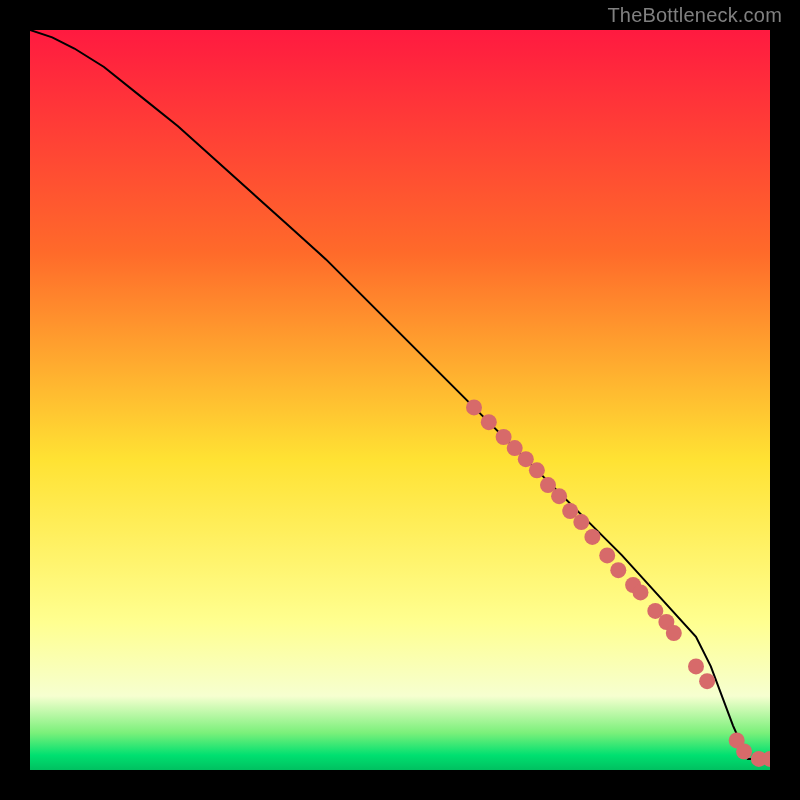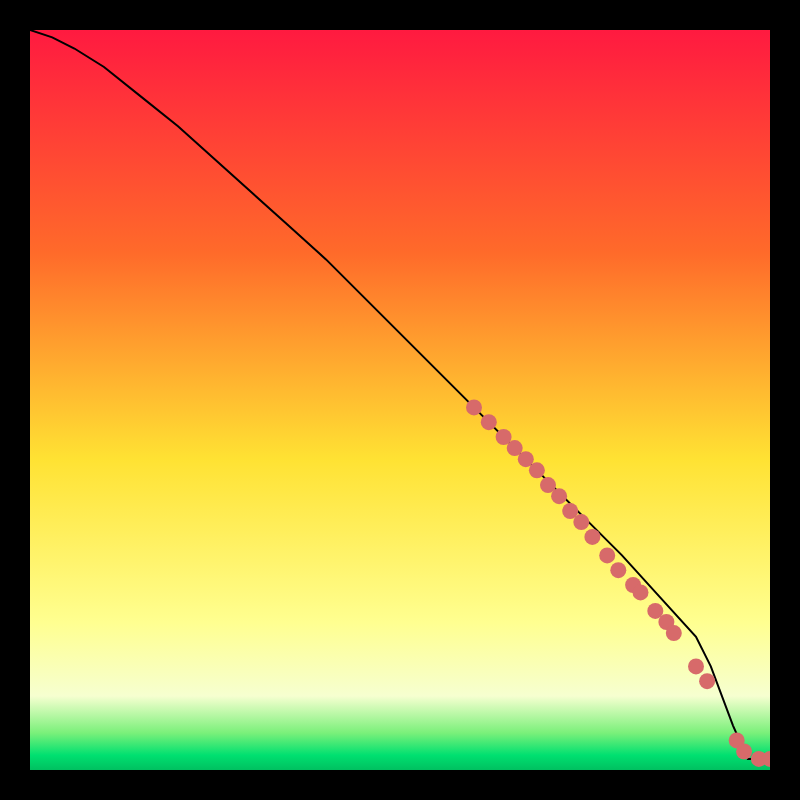--- a/index.html
+++ b/index.html
@@ -35,20 +35,21 @@
   .plot svg {
     display: block;
     width: 740px;
     height: 740px;
   }
 </style>
 </head>
 <body>
 
 <div class="stage">
+  <div class="attribution">TheBottleneck.com</div>
 
   <div class="plot">
     <svg id="chart-svg" viewBox="0 0 740 740" preserveAspectRatio="none">
       <defs>
         <linearGradient id="bg-grad" x1="0" y1="0" x2="0" y2="1">
           <stop id="g-top" offset="0%" stop-color="#ff1a40"></stop>
           <stop id="g-um" offset="30%" stop-color="#ff6a2a"></stop>
           <stop id="g-mid" offset="58%" stop-color="#ffe233"></stop>
           <stop id="g-lm" offset="80%" stop-color="#ffff90"></stop>
           <stop id="g-bt" offset="90%" stop-color="#f6ffd0"></stop>

